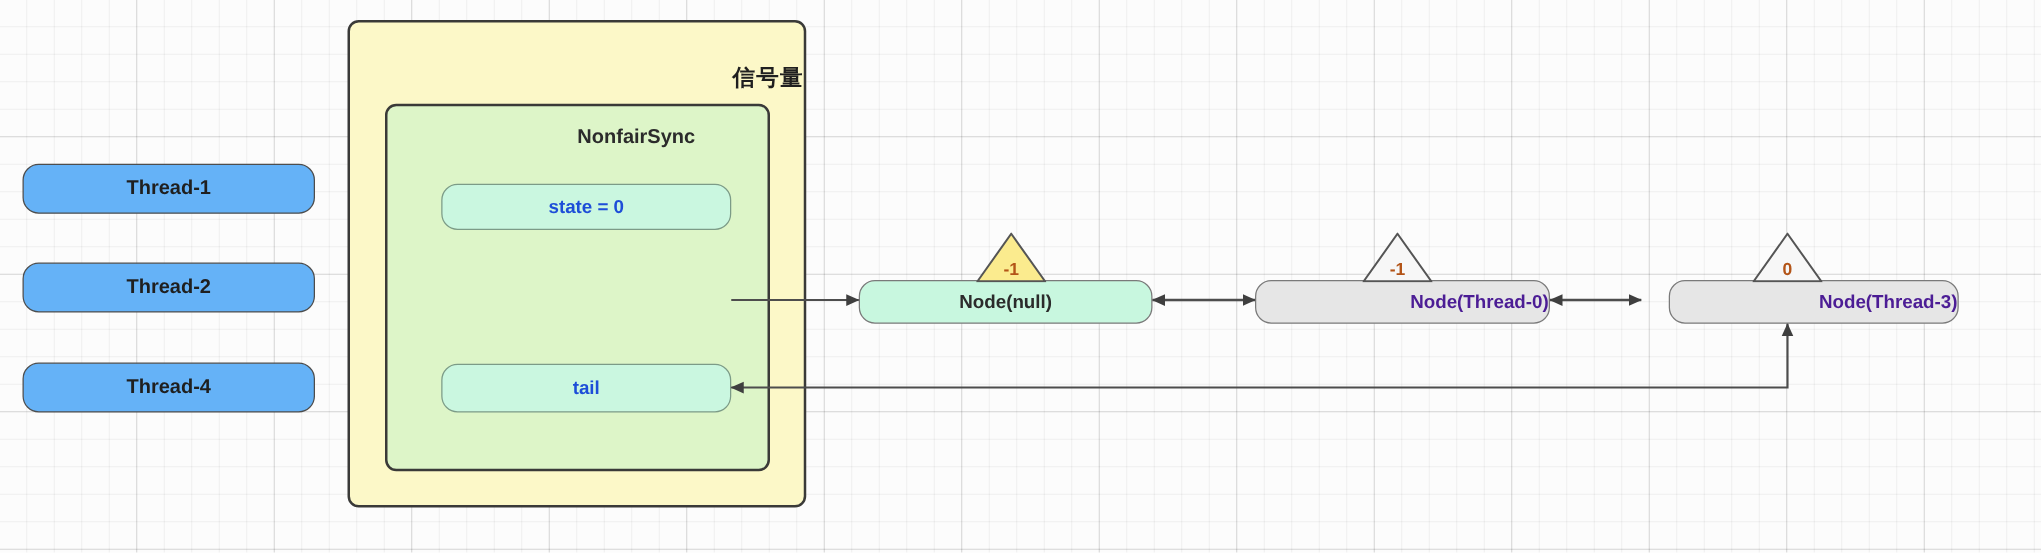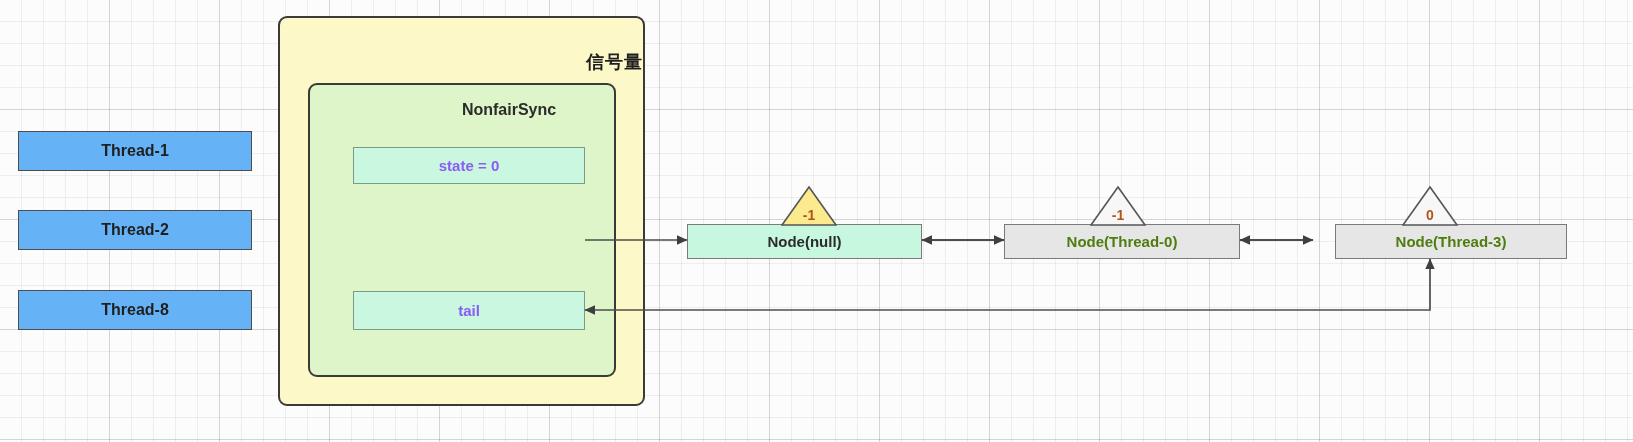--- a/index.html
+++ b/index.html
@@ -14,63 +14,63 @@
     overflow:hidden;
     background-color:#fcfcfc;
     background-image:
       linear-gradient(to right, rgba(0,0,0,0.055) 1px, transparent 1px),
       linear-gradient(to bottom, rgba(0,0,0,0.055) 1px, transparent 1px),
       linear-gradient(to right, rgba(0,0,0,0.11) 1px, transparent 1px),
       linear-gradient(to bottom, rgba(0,0,0,0.11) 1px, transparent 1px);
     background-size:22px 22px,22px 22px,110px 110px,110px 110px;
     background-position:-1px -1px,-1px -1px,-1px -1px,-1px -1px;
   }
-  .node{position:absolute;box-sizing:border-box;display:flex;align-items:center;justify-content:center;}
+  .node{position:absolute;box-sizing:border-box;display:flex;align-items:center;justify-content:center;border-radius:13px;}
   .thread-box{
     background:#65b2f7;
     border:1.6px solid #4d4d4d;
     color:#1f1f1f;
     font-weight:bold;
     font-size:16px;
   }
   .outer-box{
     background:#fcf8c8;
     border:2.4px solid #3a3a38;
     border-radius:9px;
   }
   .inner-box{
     background:#ddf5c8;
     border:2.2px solid #3a3a38;
     border-radius:9px;
   }
   .field-box{
     background:#caf7e0;
     border:1.6px solid #7c9b87;
-    color:#8b5cf6;
+    color:#1d4ed8;
     font-weight:bold;
     font-size:15px;
   }
   .title-text{
     color:#1f1f1f;
     font-weight:bold;
     font-size:18px;
     letter-spacing:1px;
   }
   .sub-title-text{
     color:#2b2b2b;
     font-weight:bold;
     font-size:16px;
   }
   .node-box{
     border:1.6px solid #7a7a7a;
     font-weight:bold;
     font-size:15px;
   }
   .node-green{background:#c8f7df;color:#2b2b2b;}
-  .node-gray{background:#e6e6e6;color:#4d7c0f;}
+  .node-gray{background:#e6e6e6;color:#4c1d95;justify-content:flex-end;}
   .tri{position:absolute;}
   .tri svg{display:block;}
   .tri-label{
     position:absolute;
     width:100%;
     text-align:center;
     bottom:3px;
     font-size:14px;
     font-weight:bold;
     color:#b35417;
@@ -83,21 +83,21 @@
 
 <div id="canvas">
 
   <div class="node thread-box" style="left:18px;top:131px;width:234px;height:40px;">
     <span>Thread-1</span>
   </div>
   <div class="node thread-box" style="left:18px;top:210px;width:234px;height:40px;">
     <span>Thread-2</span>
   </div>
   <div class="node thread-box" style="left:18px;top:290px;width:234px;height:40px;">
-    <span>Thread-8</span>
+    <span>Thread-4</span>
   </div>
 
   <div class="node outer-box" style="left:278px;top:16px;width:367px;height:390px;display:block;">
     <div class="title-text" style="position:absolute;left:0;top:32px;width:100%;text-align:right;">信号量</div>
   </div>
 
   <div class="node inner-box" style="left:308px;top:83px;width:308px;height:294px;display:block;">
     <div class="sub-title-text" style="position:absolute;left:0;top:16px;width:100%;text-align:center;padding-left:47px;">NonfairSync</div>
   </div>
 

